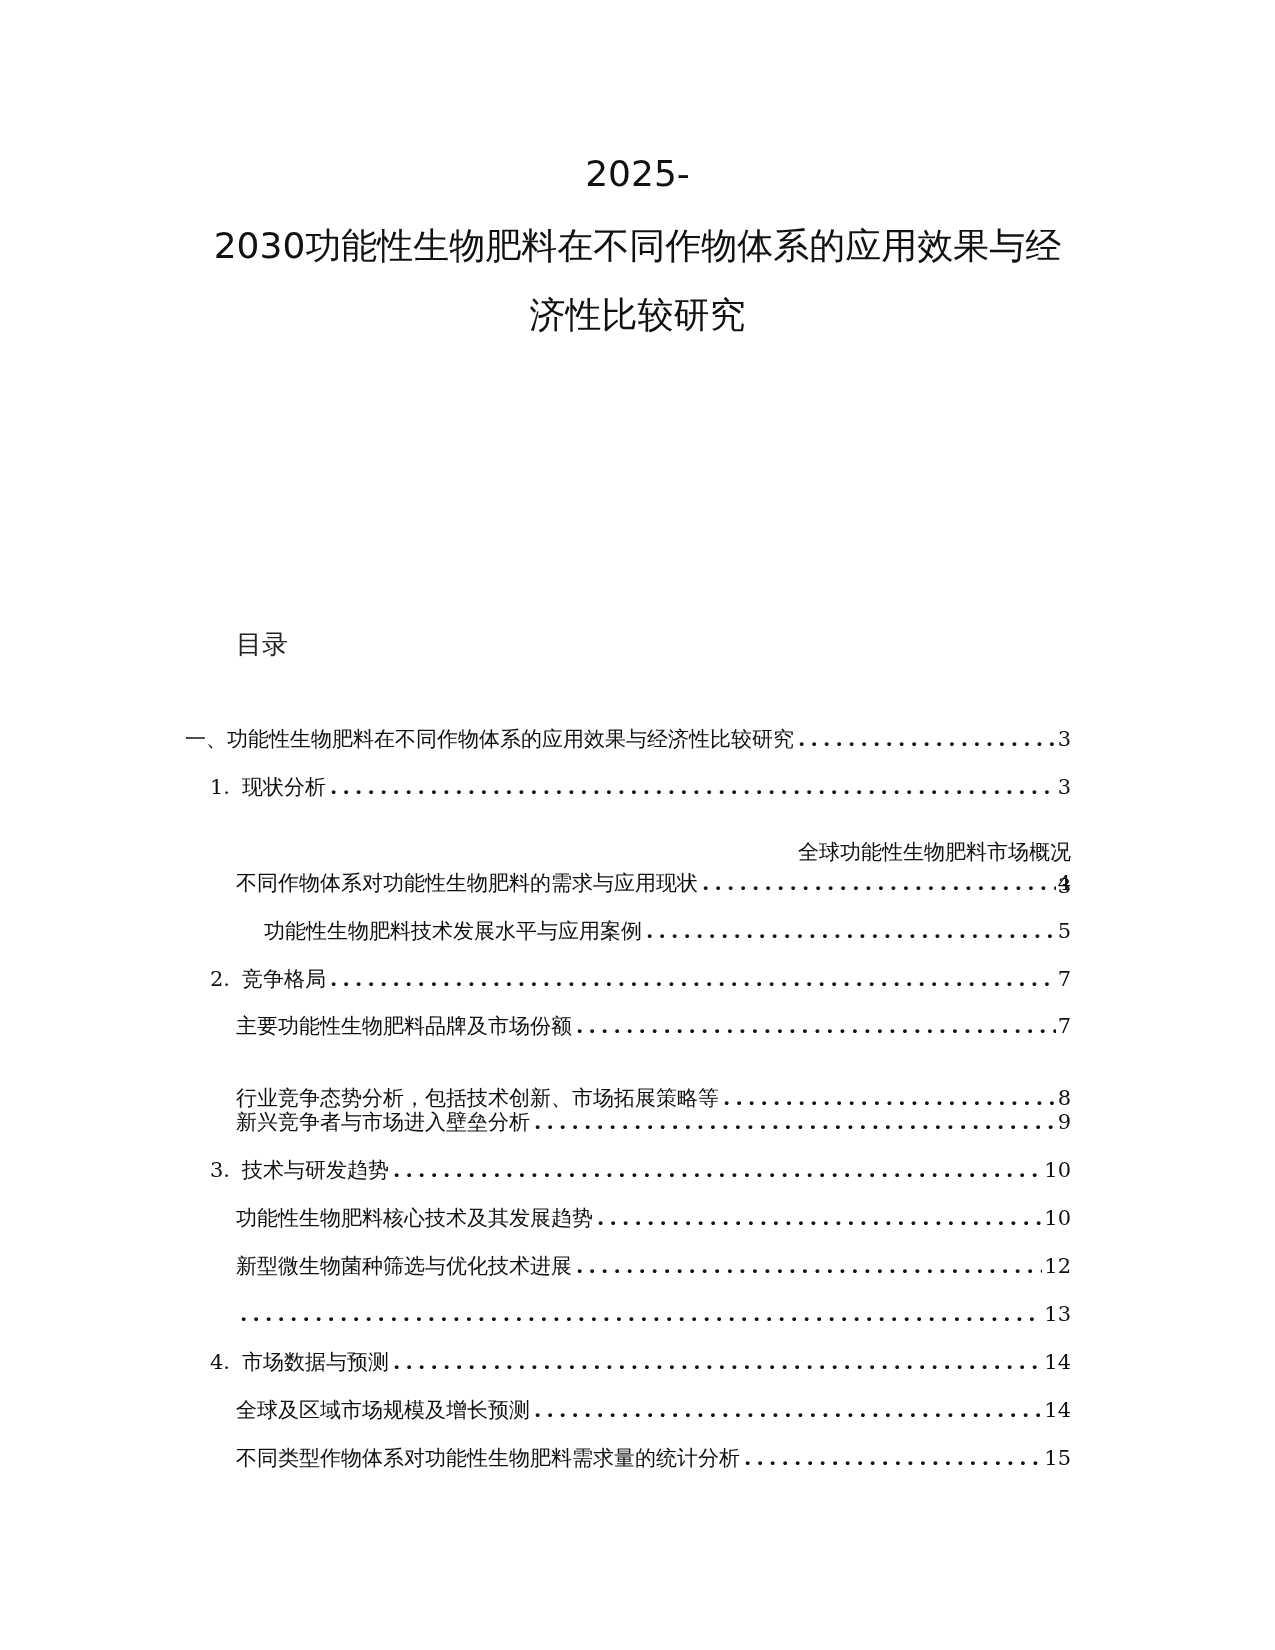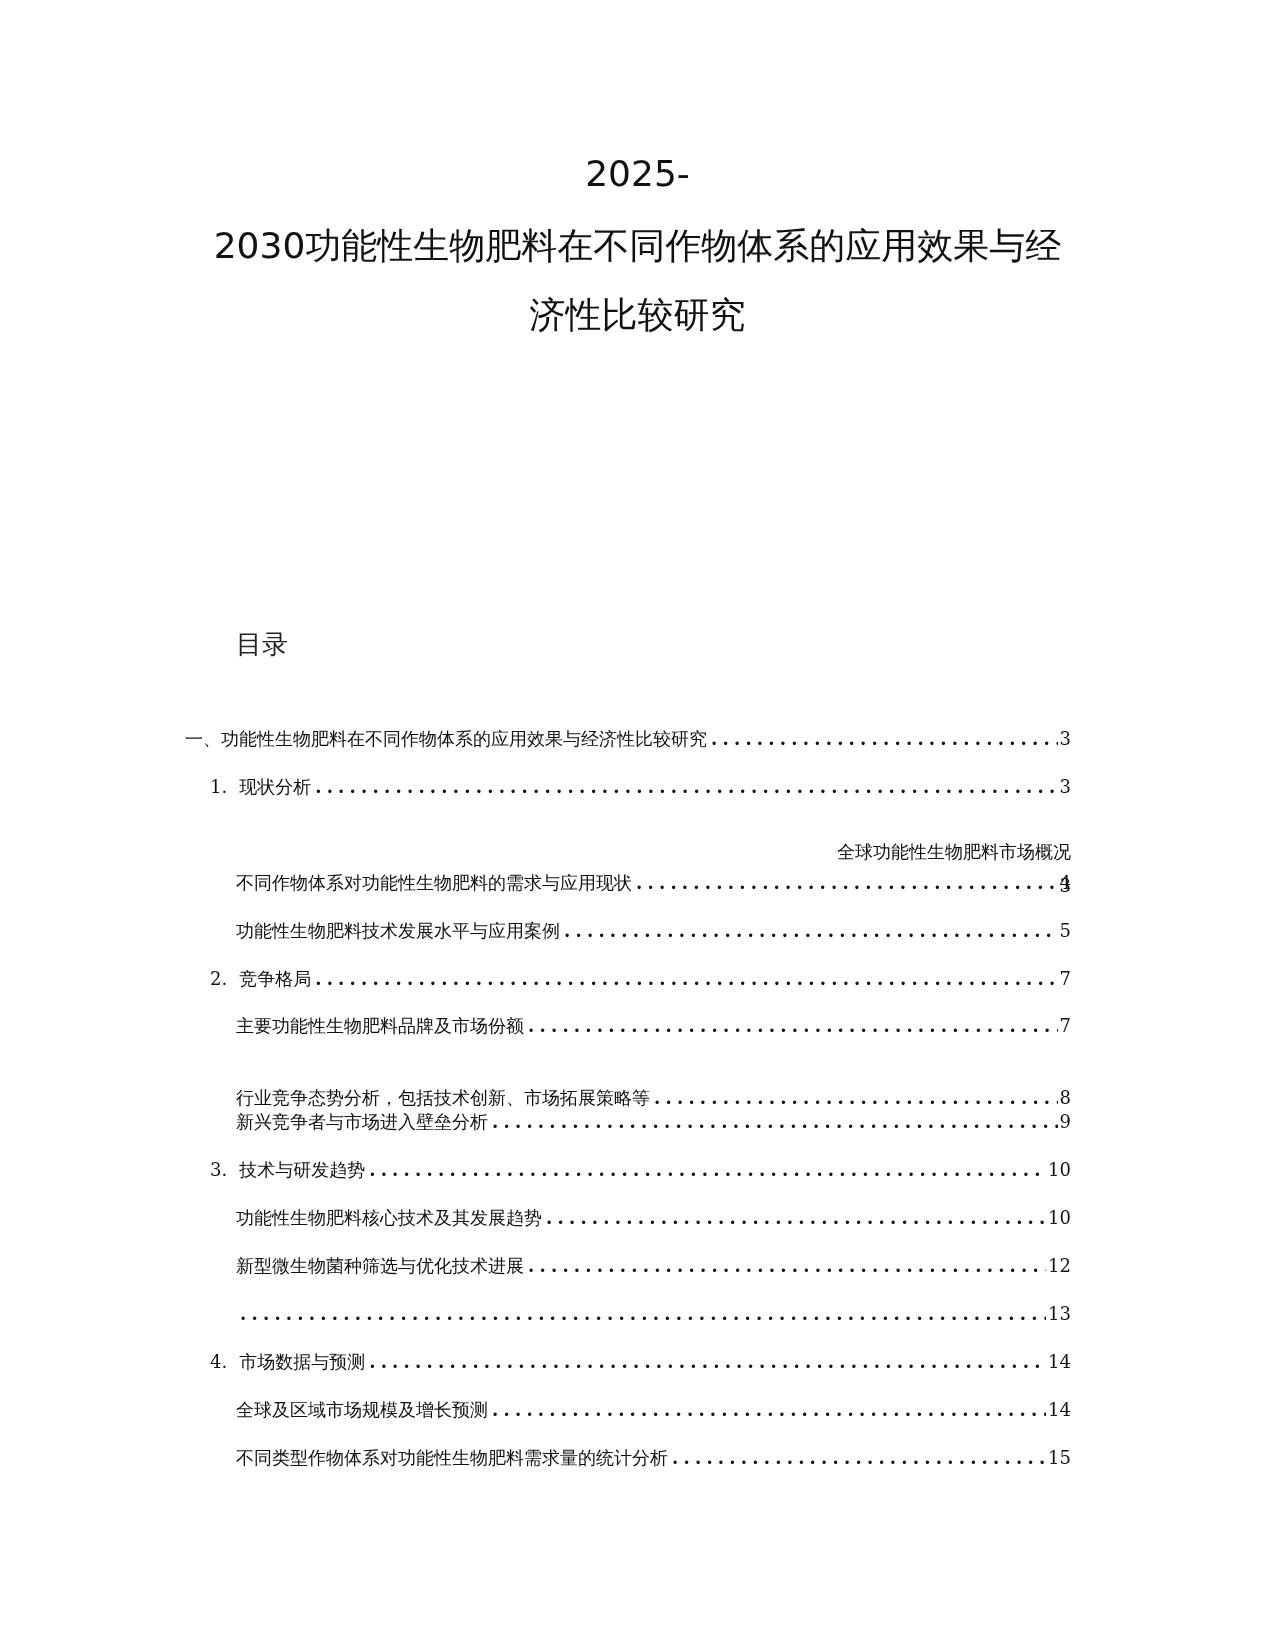--- a/index.html
+++ b/index.html
@@ -5,21 +5,21 @@
   html, body { margin: 0; padding: 0; background: #ffffff; }
   body { width: 1275px; height: 1650px; position: relative; overflow: hidden;
          font-family: "DejaVu Serif", "Liberation Serif", serif; color: #111; }
   .title-line { position: absolute; left: 0; width: 1275px; text-align: center;
                 font-family: "DejaVu Sans", "Liberation Sans", sans-serif;
                 font-size: 36px; line-height: 44px; color: #111; letter-spacing: 0px; }
   .toc-heading { position: absolute; left: 236px; top: 628px; font-size: 26px; line-height: 32px;
                  font-family: "DejaVu Sans", "Liberation Sans", sans-serif; color: #222; }
   .toc { position: absolute; left: 0; top: 0; width: 1275px; }
   .toc-entry { position: absolute; right: 204px; height: 34px; display: flex; align-items: flex-end;
-               font-size: 18px; line-height: 34px; text-align: right; }
+               font-size: 21px; line-height: 34px; text-align: right; }
   .toc-entry .lbl { white-space: nowrap; font-family: "DejaVu Sans", "Liberation Sans", sans-serif; color:#111; }
   .toc-entry .num-prefix { font-family: "DejaVu Serif", "Liberation Serif", serif; margin-right: 12px; }
   .toc-entry .leader { flex: 1; overflow: hidden; white-space: nowrap; margin: 0 2px 0 4px;
                        font-family: "DejaVu Serif", "Liberation Serif", serif; letter-spacing: 5.2px;
                        font-weight: bold; color:#111; }
   .toc-entry .pg { font-family: "DejaVu Serif", "Liberation Serif", serif; white-space: nowrap; }
   .lvl0 { left: 185px; }
   .lvl1 { left: 210px; }
   .lvl2 { left: 236px; }
 </style>
@@ -47,21 +47,21 @@
       <div class="toc-entry lvl2" style="top: 835px; flex-direction: column;">
         <span class="lbl"><span>全球功能性生物肥料市场概况</span></span>
         <span class="leader">........................................................................................................................................................................................................</span>
         <span class="pg">3</span>
       </div>
       <div class="toc-entry lvl2" style="top: 865.7px;">
         <span class="lbl"><span>不同作物体系对功能性生物肥料的需求与应用现状</span></span>
         <span class="leader">........................................................................................................................................................................................................</span>
         <span class="pg">4</span>
       </div>
-      <div class="toc-entry lvl2" style="top: 913.6px;">
+      <div class="toc-entry lvl2" style="top: 913.6px; margin-left: 28px;">
         <span class="lbl"><span>功能性生物肥料技术发展水平与应用案例</span></span>
         <span class="leader">........................................................................................................................................................................................................</span>
         <span class="pg">5</span>
       </div>
       <div class="toc-entry lvl1" style="top: 961.5px;">
         <span class="lbl"><span class="num-prefix">2.</span><span>竞争格局</span></span>
         <span class="leader">........................................................................................................................................................................................................</span>
         <span class="pg">7</span>
       </div>
       <div class="toc-entry lvl2" style="top: 1009.4px;">

